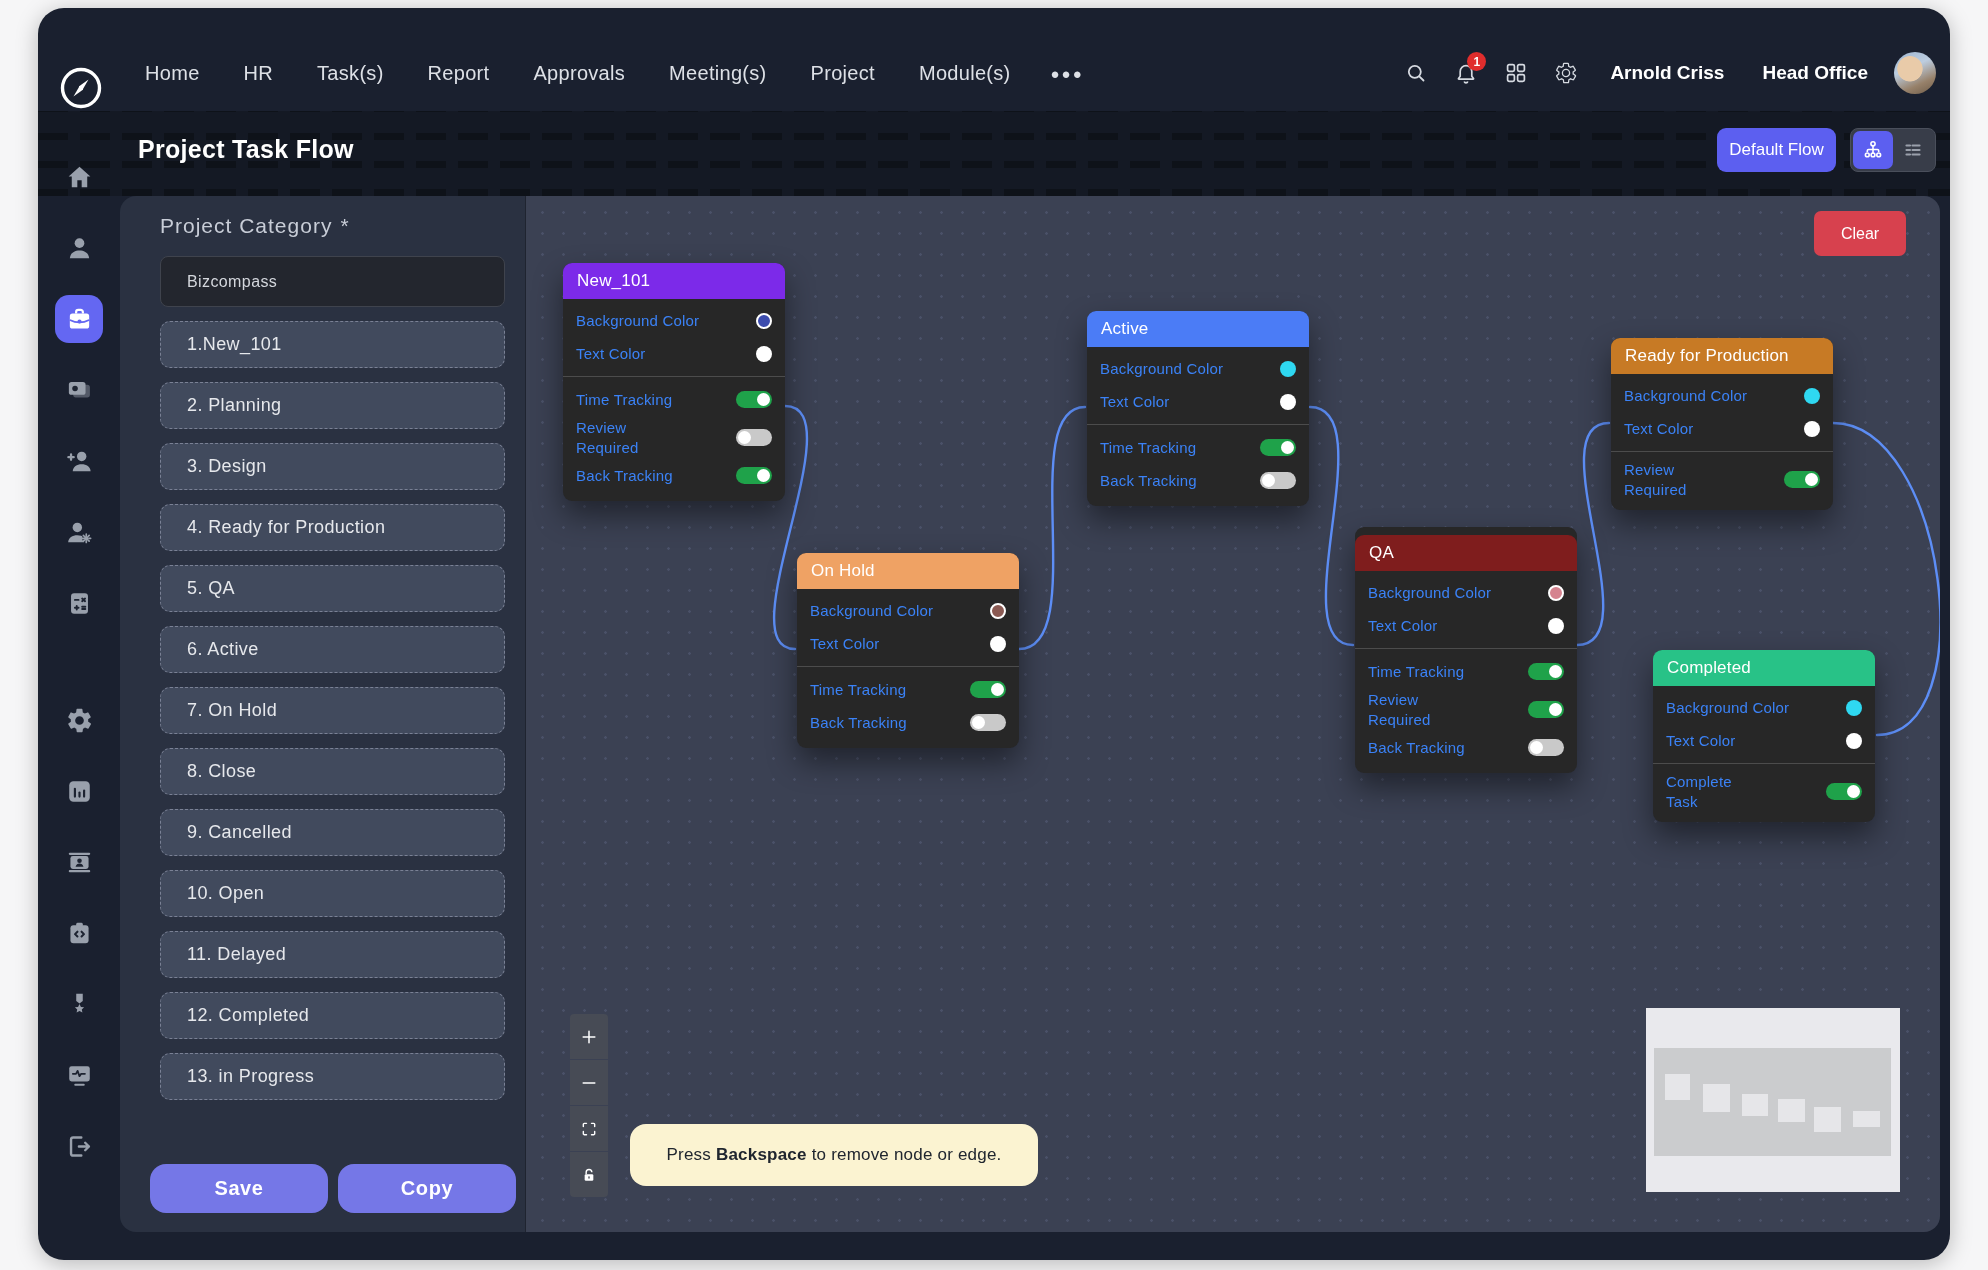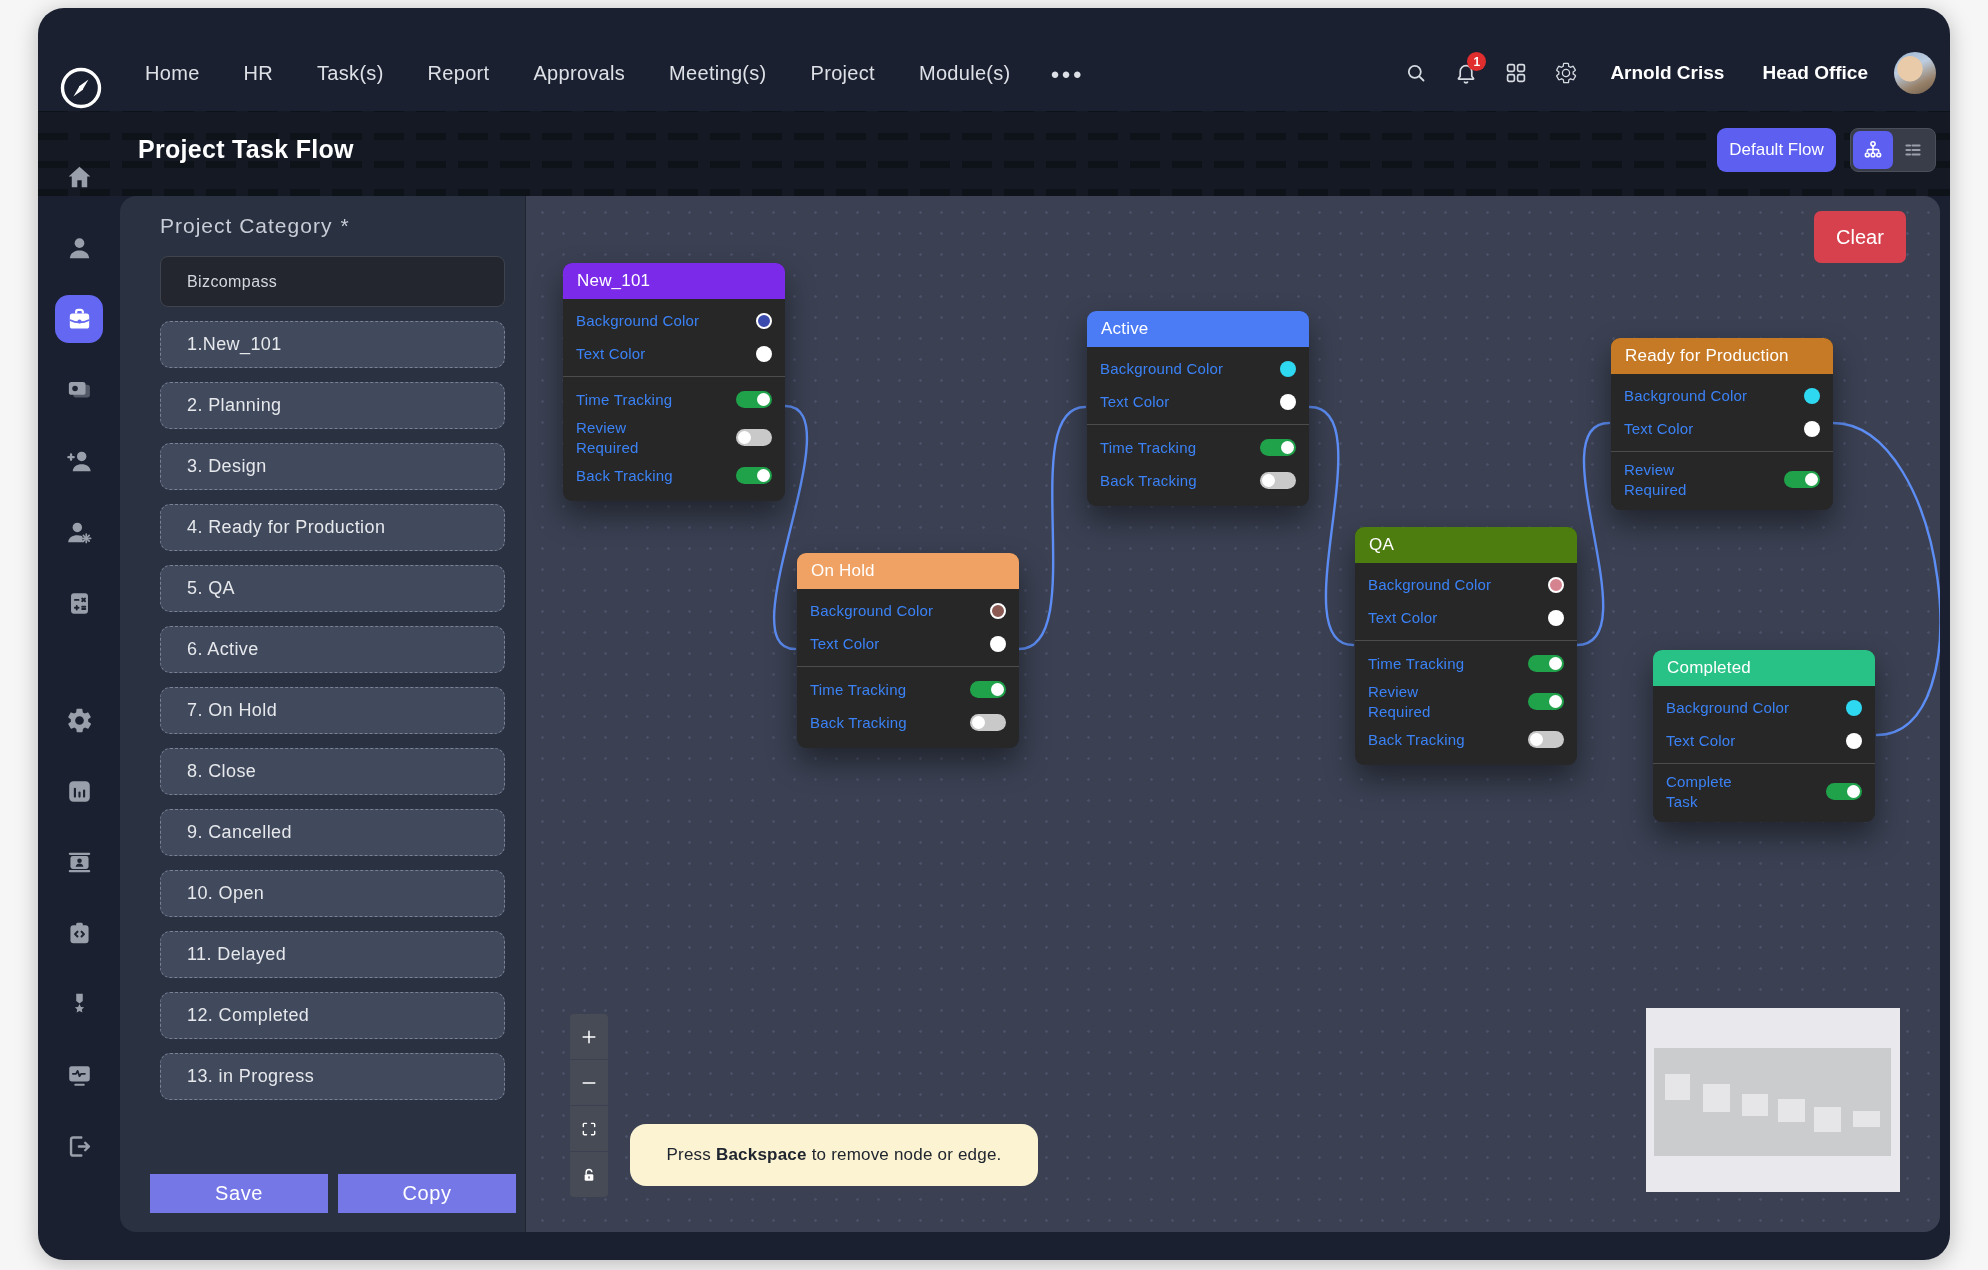--- a/index.html
+++ b/index.html
@@ -58,33 +58,33 @@
   .panel-label { color:#c8cdd7; font-size:21px; letter-spacing:1px; margin-top:4px; }
   .panel-label .req { margin-left:8px; }
   .select { margin-top:18px; width:345px; height:51px; background:#23262e; border:1px solid #3f434d;
             border-radius:8px; display:flex; align-items:center; padding-left:26px;
             color:#d4d7dd; font-size:16px; letter-spacing:.4px; cursor:pointer; }
   .status-list { margin-top:14px; display:flex; flex-direction:column; gap:14px; }
   .status-item { width:345px; height:47px; background:#414a5d; border:1.5px dashed #7a8195; border-radius:10px;
                  display:flex; align-items:center; padding-left:26px; color:#e6e8ec; font-size:18px;
                  letter-spacing:.4px; cursor:grab; }
   .panel-actions { position:absolute; left:30px; bottom:19px; display:flex; gap:10px; }
-  .panel-actions button { width:178px; height:39px; border:none; border-radius:0; background:#7577e7;
-                          color:#fff; font-size:20px; font-weight:400; letter-spacing:.6px;
+  .panel-actions button { width:178px; height:49px; border:none; border-radius:16px; background:#7577e7;
+                          color:#fff; font-size:20px; font-weight:700; letter-spacing:.6px;
                           font-family:inherit; cursor:pointer; }
 
   
   .canvas { position:relative; width:1414px; height:1036px; background-color:#3b4153;
             background-image: radial-gradient(circle, #4a5168 1.2px, transparent 1.5px);
             background-size:21px 21px; background-position:6px 6px; }
   .edges { position:absolute; left:0; top:0; width:1414px; height:1036px; pointer-events:none; }
   .edge { fill:none; stroke:#5d8ef6; stroke-width:2.4px; stroke-linecap:round; }
 
-  .clear-btn { position:absolute; left:1288px; top:15px; width:92px; height:52px; border:none;
-               border-radius:7px; background:#d7414e; color:#fff; font-size:20px; font-weight:500;
+  .clear-btn { position:absolute; left:1288px; top:15px; width:92px; height:45px; border:none;
+               border-radius:7px; background:#d7414e; color:#fff; font-size:16px; font-weight:500;
                font-family:inherit; cursor:pointer; }
 
   .node { position:absolute; width:222px; background:#272727; border-radius:9px;
           box-shadow:0 14px 30px rgba(0,0,0,.45); cursor:grab; }
   .node-header { height:36px; border-radius:9px 9px 0 0; display:flex; align-items:center;
                  padding:12px 14px; color:#fff; font-size:17px; font-weight:400; letter-spacing:.2px; }
   .node-body { padding:5px 13px 9px; }
   .node-row { display:flex; align-items:center; justify-content:space-between; min-height:33px; padding:2px 0; }
   .node-row .lbl { color:#3b82f6; font-size:15px; line-height:1.3; letter-spacing:.2px; white-space:pre-line; }
   .node-divider { height:1px; background:#4c4c4c; margin:6px -13px; }
@@ -430,21 +430,21 @@
               </div>
               <div class="node-row">
                 <span class="lbl">Back Tracking</span>
                 <span class="toggle off">
                   <i class="knob"></i>
                 </span>
               </div>
             </div>
           </div>
           <div class="node" style="left: 829px; top: 331px;">
-            <div class="node-header" style="background: #4d7c0f;">QA</div>
+            <div class="node-header" style="background: #7f1d1d; margin-top: 8px;">QA</div>
             <div class="node-body">
               <div class="node-row">
                 <span class="lbl">Background Color</span>
                 <span class="dot ring" style="background: rgb(213, 131, 143);"></span>
               </div>
               <div class="node-row">
                 <span class="lbl">Text Color</span>
                 <span class="dot" style="background: rgb(255, 255, 255);"></span>
               </div>
               <div class="node-divider"></div>

